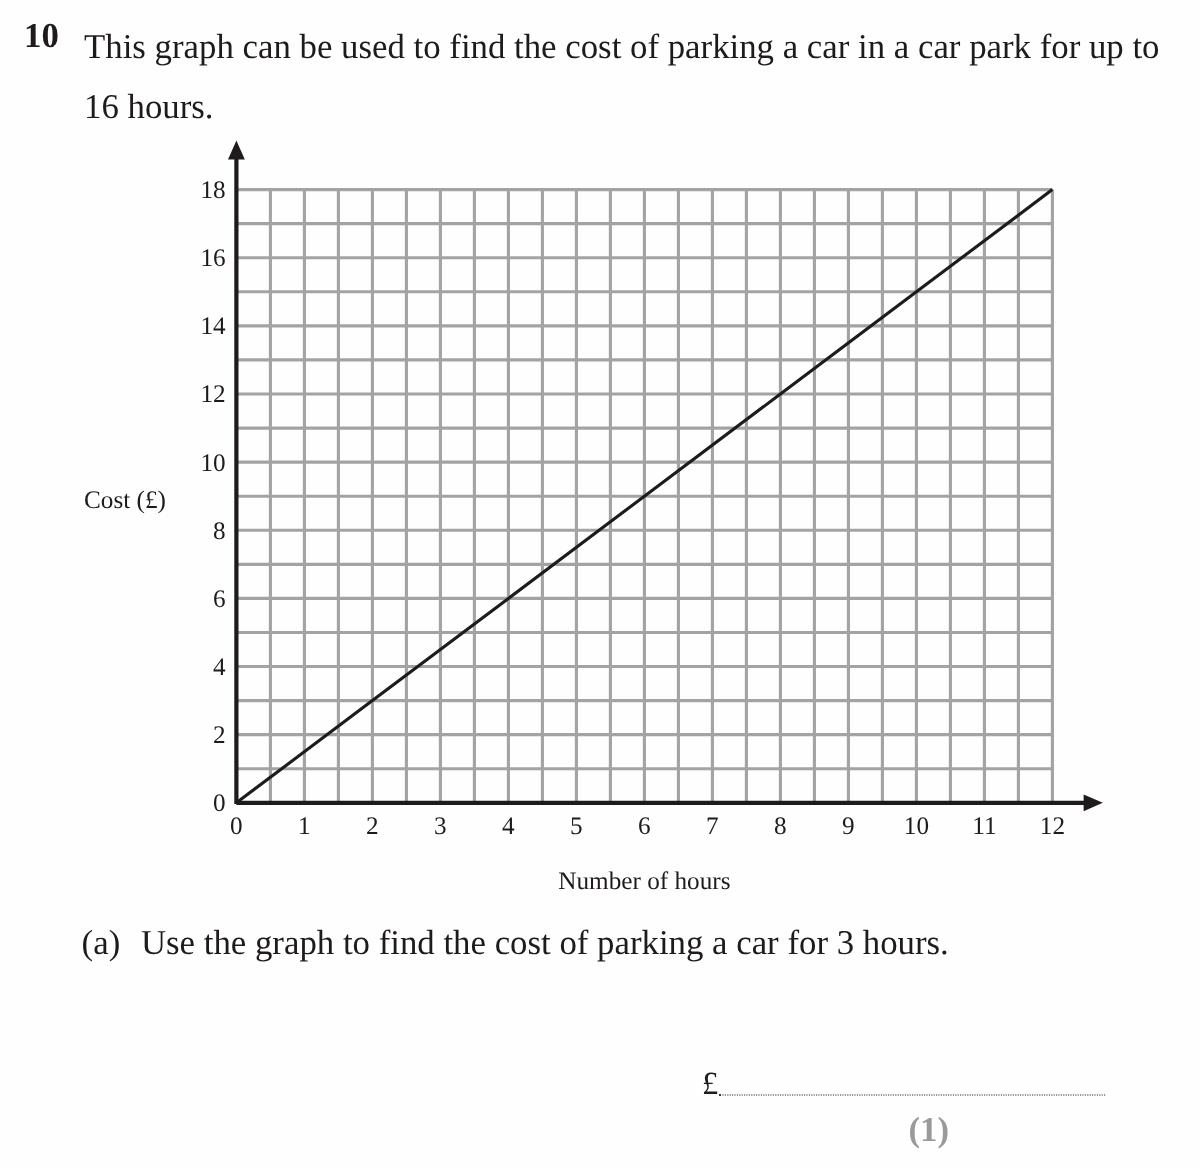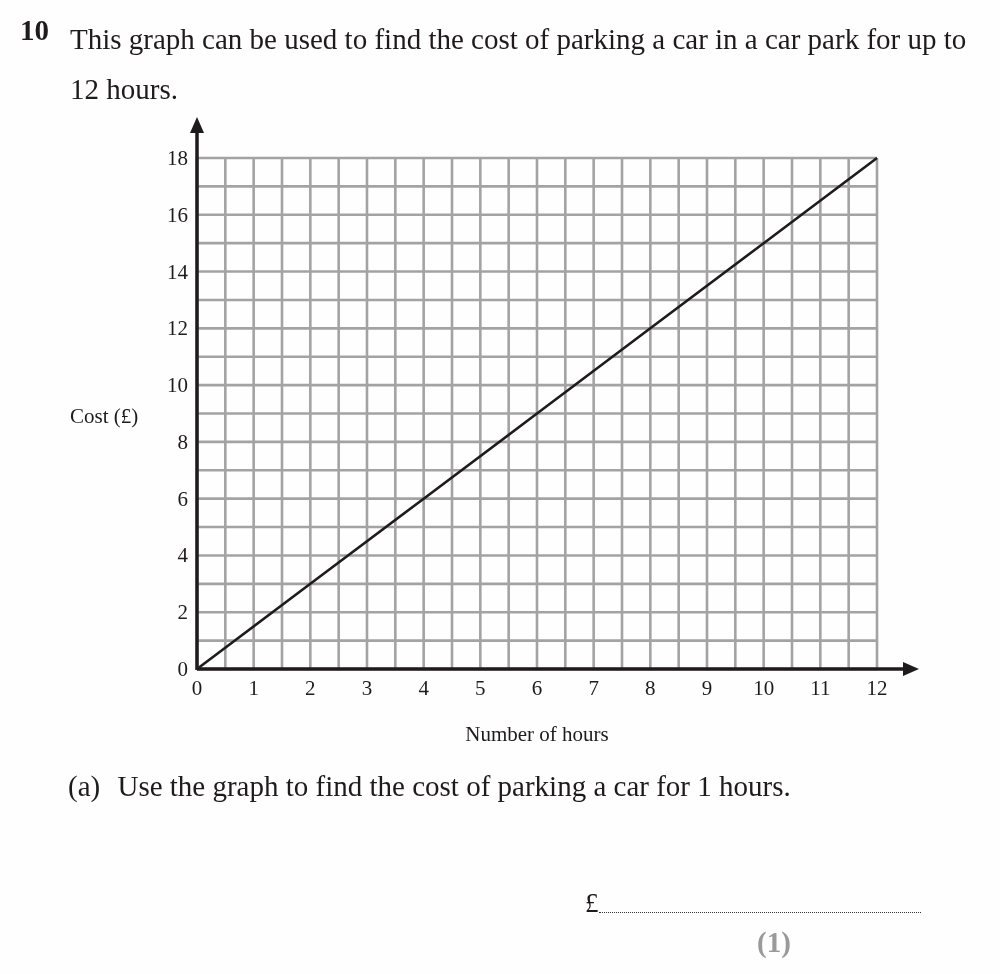--- a/index.html
+++ b/index.html
@@ -12,21 +12,21 @@
   .axis-label { font-family: "Liberation Serif", serif; font-size: 21px; fill: #1f1a1c; }
   .part-a { position: absolute; left: 68px; top: 770px; font-size: 29px; }
   .answer { position: absolute; left: 585px; top: 888px; font-size: 27px; display: flex; align-items: flex-end; }
   .answer .dots { display: inline-block; width: 322px; border-bottom: 1.5px dotted #333; margin-bottom: 6px; height: 1px; }
   .marks { position: absolute; left: 757px; top: 926px; font-size: 29px; font-weight: bold; color: #9a9a9a; }
 </style>
 </head>
 <body>
 
 <div class="qnum">10</div>
-<div class="qtext">This graph can be used to find the cost of parking a car in a car park for up to 12 hours.</div>
+<div class="qtext">This graph can be used to find the cost of parking a car in a car park for up to 16 hours.</div>
 
 <svg class="chart" width="1000" height="760" viewBox="0 0 1000 760" xmlns="http://www.w3.org/2000/svg">
   <g id="grid">
       <line x1="197" y1="158" x2="197" y2="669" stroke="#a3a3a3" stroke-width="2.6"></line>
       <line x1="225.33333333333334" y1="158" x2="225.33333333333334" y2="669" stroke="#a3a3a3" stroke-width="2.6"></line>
       <line x1="253.66666666666666" y1="158" x2="253.66666666666666" y2="669" stroke="#a3a3a3" stroke-width="2.6"></line>
       <line x1="282" y1="158" x2="282" y2="669" stroke="#a3a3a3" stroke-width="2.6"></line>
       <line x1="310.3333333333333" y1="158" x2="310.3333333333333" y2="669" stroke="#a3a3a3" stroke-width="2.6"></line>
       <line x1="338.6666666666667" y1="158" x2="338.6666666666667" y2="669" stroke="#a3a3a3" stroke-width="2.6"></line>
       <line x1="367" y1="158" x2="367" y2="669" stroke="#a3a3a3" stroke-width="2.6"></line>
@@ -101,20 +101,20 @@
       <text x="188" y="278.55555555555554" text-anchor="end" class="tick">14</text>
       <text x="188" y="221.77777777777783" text-anchor="end" class="tick">16</text>
       <text x="188" y="165" text-anchor="end" class="tick">18</text>
     </g>
   <text id="ylabel" class="axis-label" x="70" y="423">Cost (£)</text>
   <text id="xlabel" class="axis-label" x="537" y="741" text-anchor="middle">Number of hours</text>
 </svg>
 
 <div class="part-a">
   <span>(a)</span>
-  <span style="margin-left:10px">Use the graph to find the cost of parking a car for 1 hours.</span>
+  <span style="margin-left:10px">Use the graph to find the cost of parking a car for 3 hours.</span>
 </div>
 
 <div class="answer">
   <span>£</span>
   <span class="dots"></span>
 </div>
 <div class="marks">(1)</div>
 
 </body></html>

